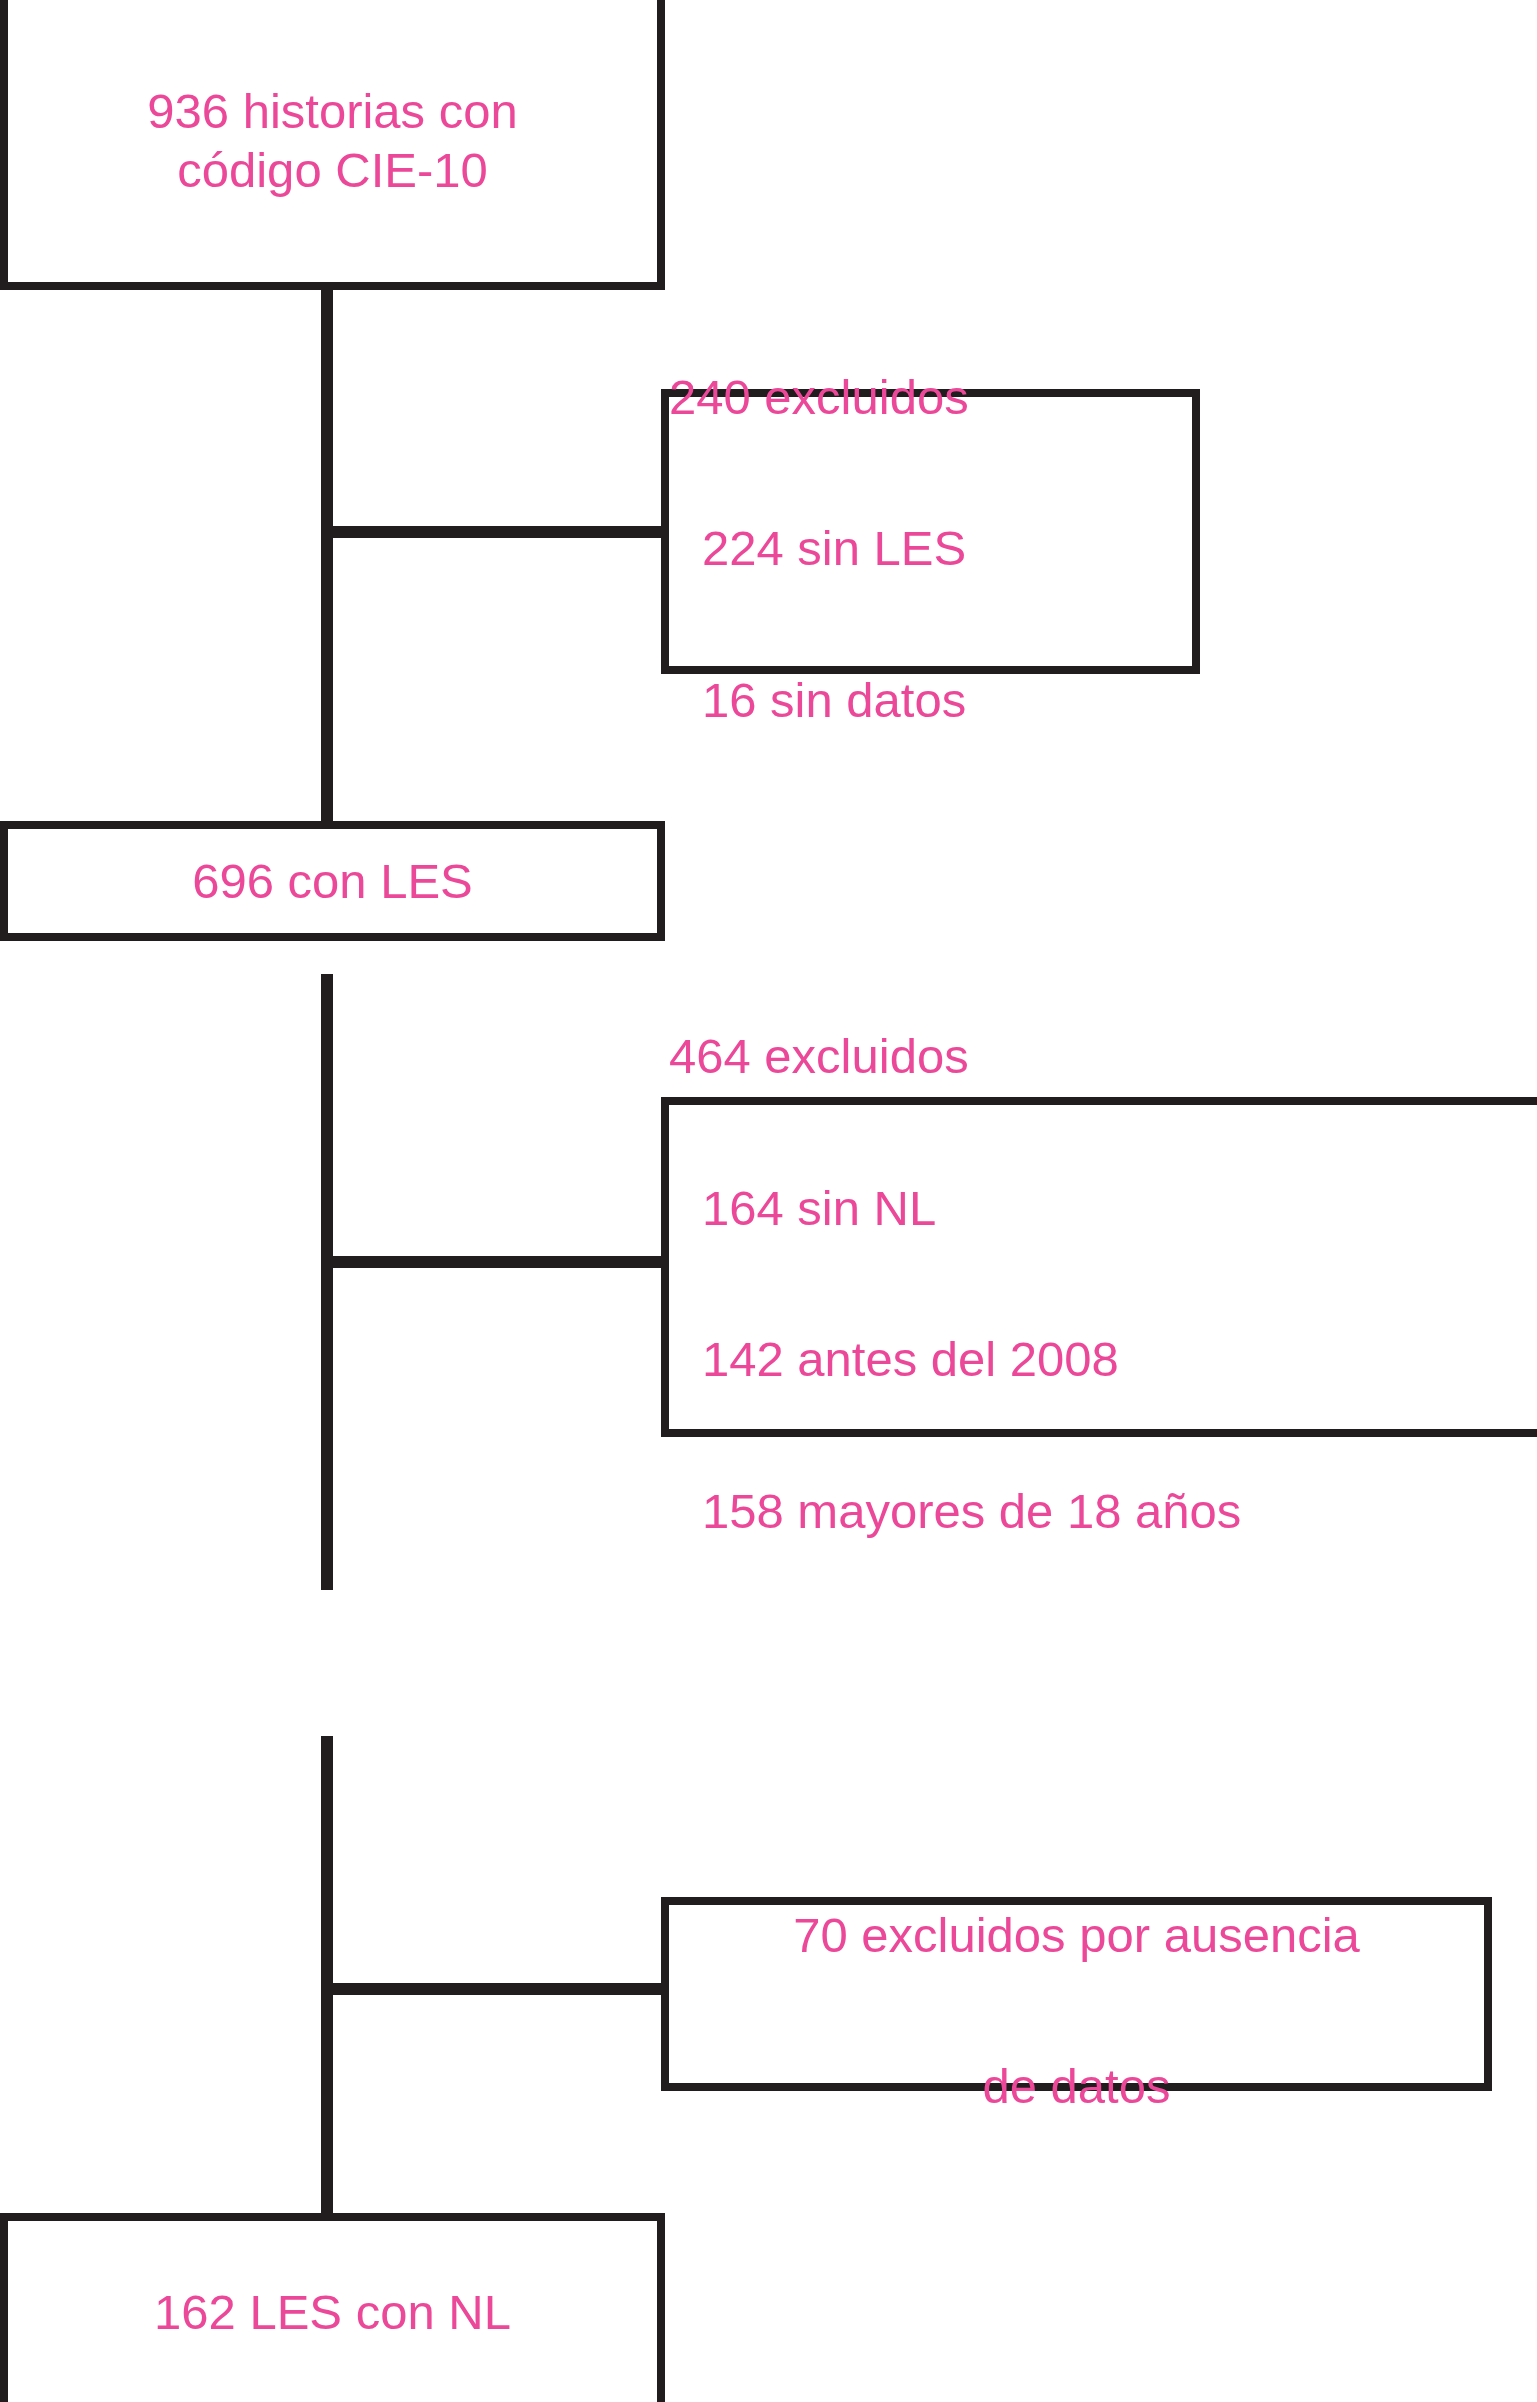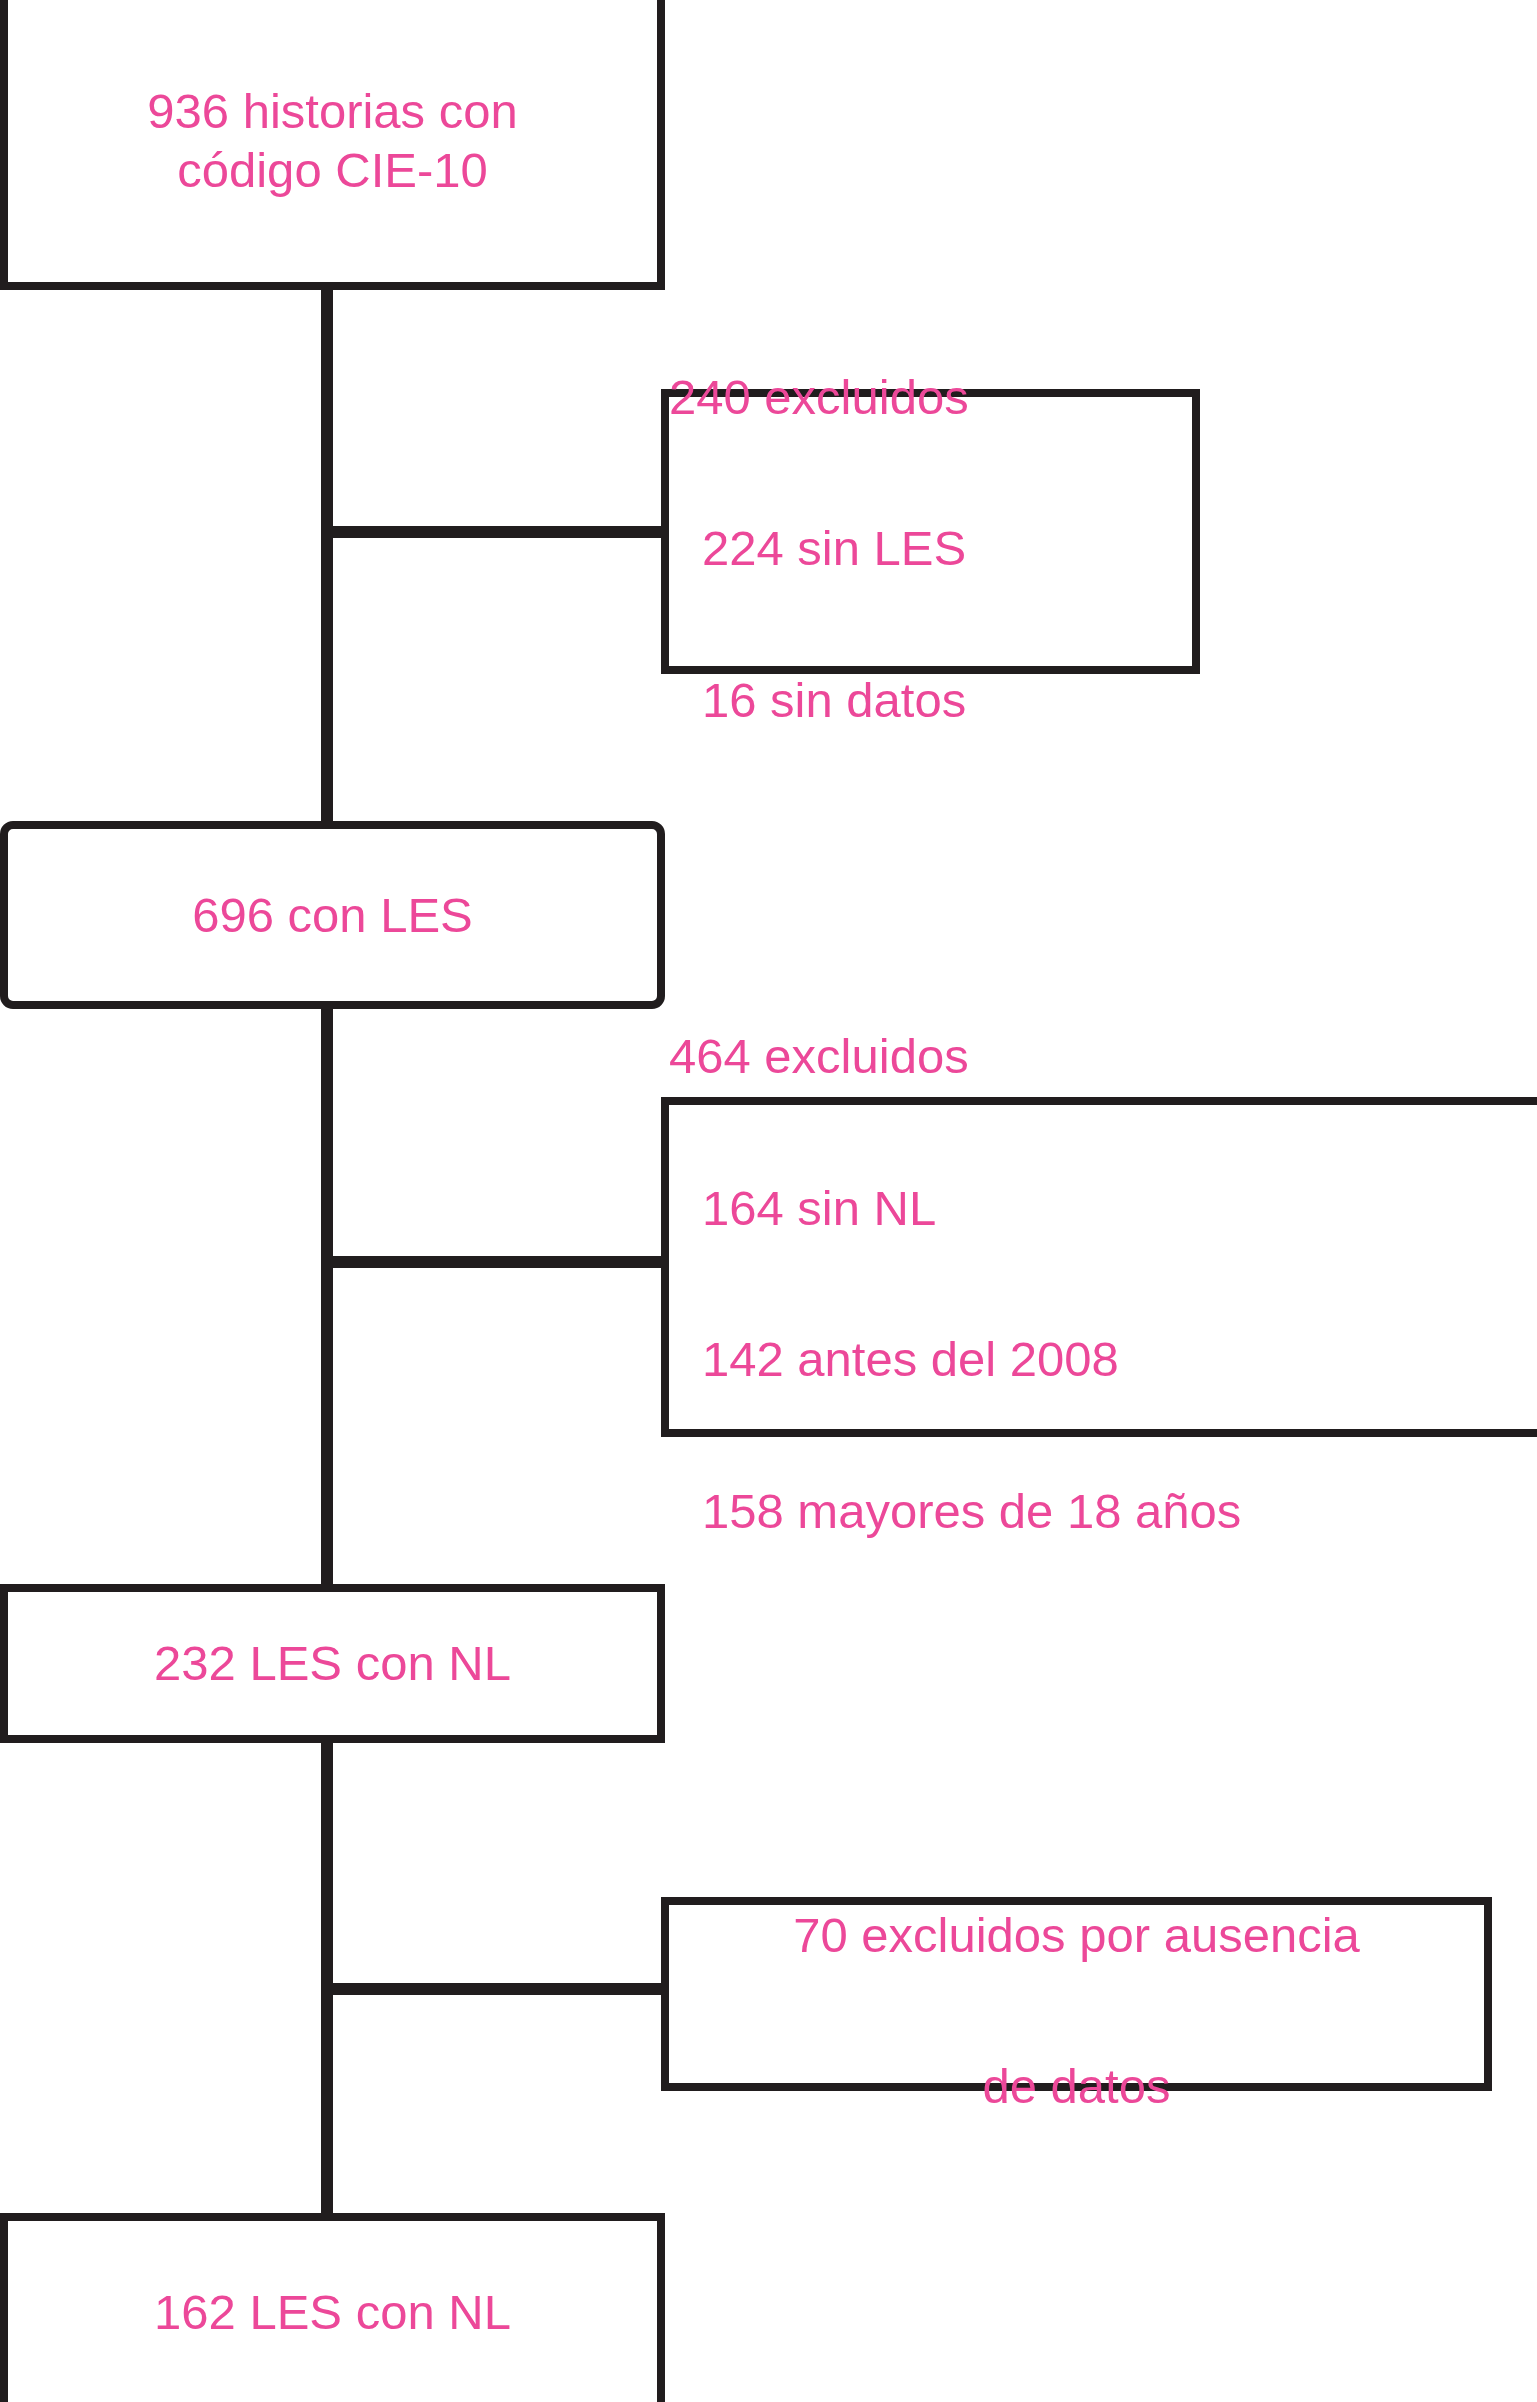--- a/index.html
+++ b/index.html
@@ -53,21 +53,21 @@
   }
   .connector {
     position: absolute;
     background: #211d1e;
     z-index: 1;
   }
 
   
   #node-cie10      { left: 0px;   top: -8.5px;    width: 665px;  height: 298px; }
   #node-excl-240   { left: 661px; top: 389px;   width: 539px;  height: 285px; }
-  #node-les-696    { left: 0px;   top: 821px;   width: 665px;  height: 188px; border-radius: 13px; }
+  #node-les-696    { left: 0px;   top: 821px;   width: 665px;  height: 120px; }
   #node-excl-464   { left: 661px; top: 1097px;  width: 885px;  height: 340px; }
   #node-les-nl-232 { left: 0px;   top: 1584px;  width: 665px;  height: 159px; }
   #node-excl-70    { left: 661px; top: 1897px;  width: 831px;  height: 194px; }
   #node-les-nl-162 { left: 0px;   top: 2213px;  width: 665px;  height: 198px; }
 
   
   #trunk-1  { left: 321px; top: 282px;  width: 12.2px;  height: 544px; }
   #branch-1 { left: 321px; top: 526px;  width: 347px; height: 12.2px; }
   #trunk-2  { left: 321px; top: 974px; width: 12.2px;  height: 616px; }
   #branch-2 { left: 321px; top: 1256px; width: 347px; height: 12.2px; }
@@ -105,23 +105,20 @@
 
   <div class="node excl-node" id="node-excl-464">
     <div class="node-text">
       <span class="excl-line">464 excluidos</span>
       <span class="excl-line indent">164 sin NL</span>
       <span class="excl-line indent">142 antes del 2008</span>
       <span class="excl-line indent">158 mayores de 18 años</span>
     </div>
   </div>
 
-  <div class="node main-node" id="node-les-nl-232">
-    <div class="node-text">232 LES con NL</div>
-  </div>
 
   <div class="node excl-node excl-center" id="node-excl-70">
     <div class="node-text">
       <span class="excl-line">70 excluidos por ausencia</span>
       <span class="excl-line">de datos</span>
     </div>
   </div>
 
   <div class="node main-node" id="node-les-nl-162">
     <div class="node-text">162 LES con NL</div>

